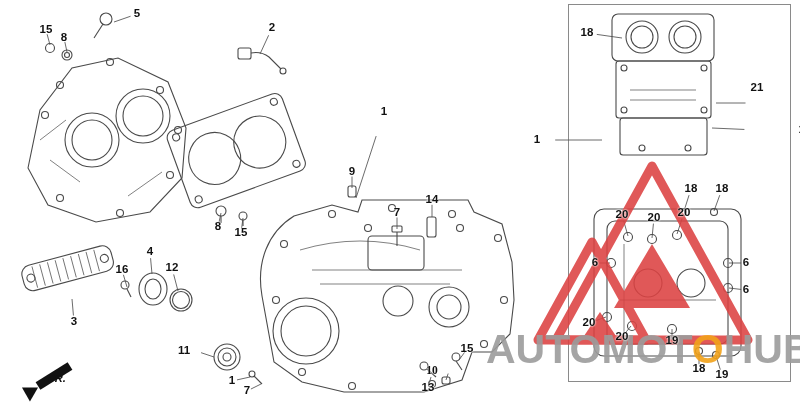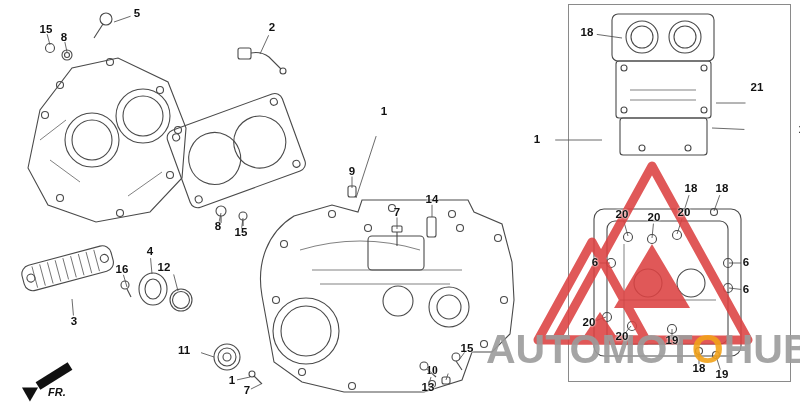--- a/index.html
+++ b/index.html
@@ -26,21 +26,21 @@
     position:absolute;transform:translate(-50%,-50%);
     font-size:11.5px;font-weight:700;color:#111;line-height:1;
     text-shadow:0 0 2px #fff,0 0 2px #fff;
   }
   #diagram-code{
     position:absolute;left:596px;top:387px;width:140px;text-align:center;z-index:4;
     font-family:"Liberation Mono",monospace;font-size:11px;font-weight:700;
     letter-spacing:1px;color:#1a1a1a;
   }
   #fr-label{
-    position:absolute;left:48px;top:386px;z-index:4;
+    position:absolute;left:48px;top:372px;z-index:4;
     font-size:11px;font-weight:700;font-style:italic;color:#111;
   }
 </style>
 </head>
 <body>
 
 <div id="stage">
 
   <div id="inset-border"></div>
 
@@ -251,21 +251,21 @@
       <div class="callout" style="left: 64px; top: 38px;">8</div>
       <div class="callout" style="left: 272px; top: 28px;">2</div>
       <div class="callout" style="left: 384px; top: 112px;">1</div>
       <div class="callout" style="left: 352px; top: 172px;">9</div>
       <div class="callout" style="left: 397px; top: 213px;">7</div>
       <div class="callout" style="left: 432px; top: 200px;">14</div>
       <div class="callout" style="left: 218px; top: 227px;">8</div>
       <div class="callout" style="left: 241px; top: 233px;">15</div>
       <div class="callout" style="left: 150px; top: 252px;">4</div>
       <div class="callout" style="left: 122px; top: 270px;">16</div>
-      <div class="callout" style="left: 164px; top: 268px;">12</div>
+      <div class="callout" style="left: 172px; top: 268px;">12</div>
       <div class="callout" style="left: 74px; top: 322px;">3</div>
       <div class="callout" style="left: 184px; top: 351px;">11</div>
       <div class="callout" style="left: 232px; top: 381px;">1</div>
       <div class="callout" style="left: 247px; top: 391px;">7</div>
       <div class="callout" style="left: 467px; top: 349px;">15</div>
       <div class="callout" style="left: 432px; top: 371px; font-family: Liberation Serif, serif;">10</div>
       <div class="callout" style="left: 428px; top: 388px;">13</div>
       <div class="callout" style="left: 587px; top: 33px;">18</div>
       <div class="callout" style="left: 537px; top: 140px;">1</div>
       <div class="callout" style="left: 757px; top: 88px;">21</div>

